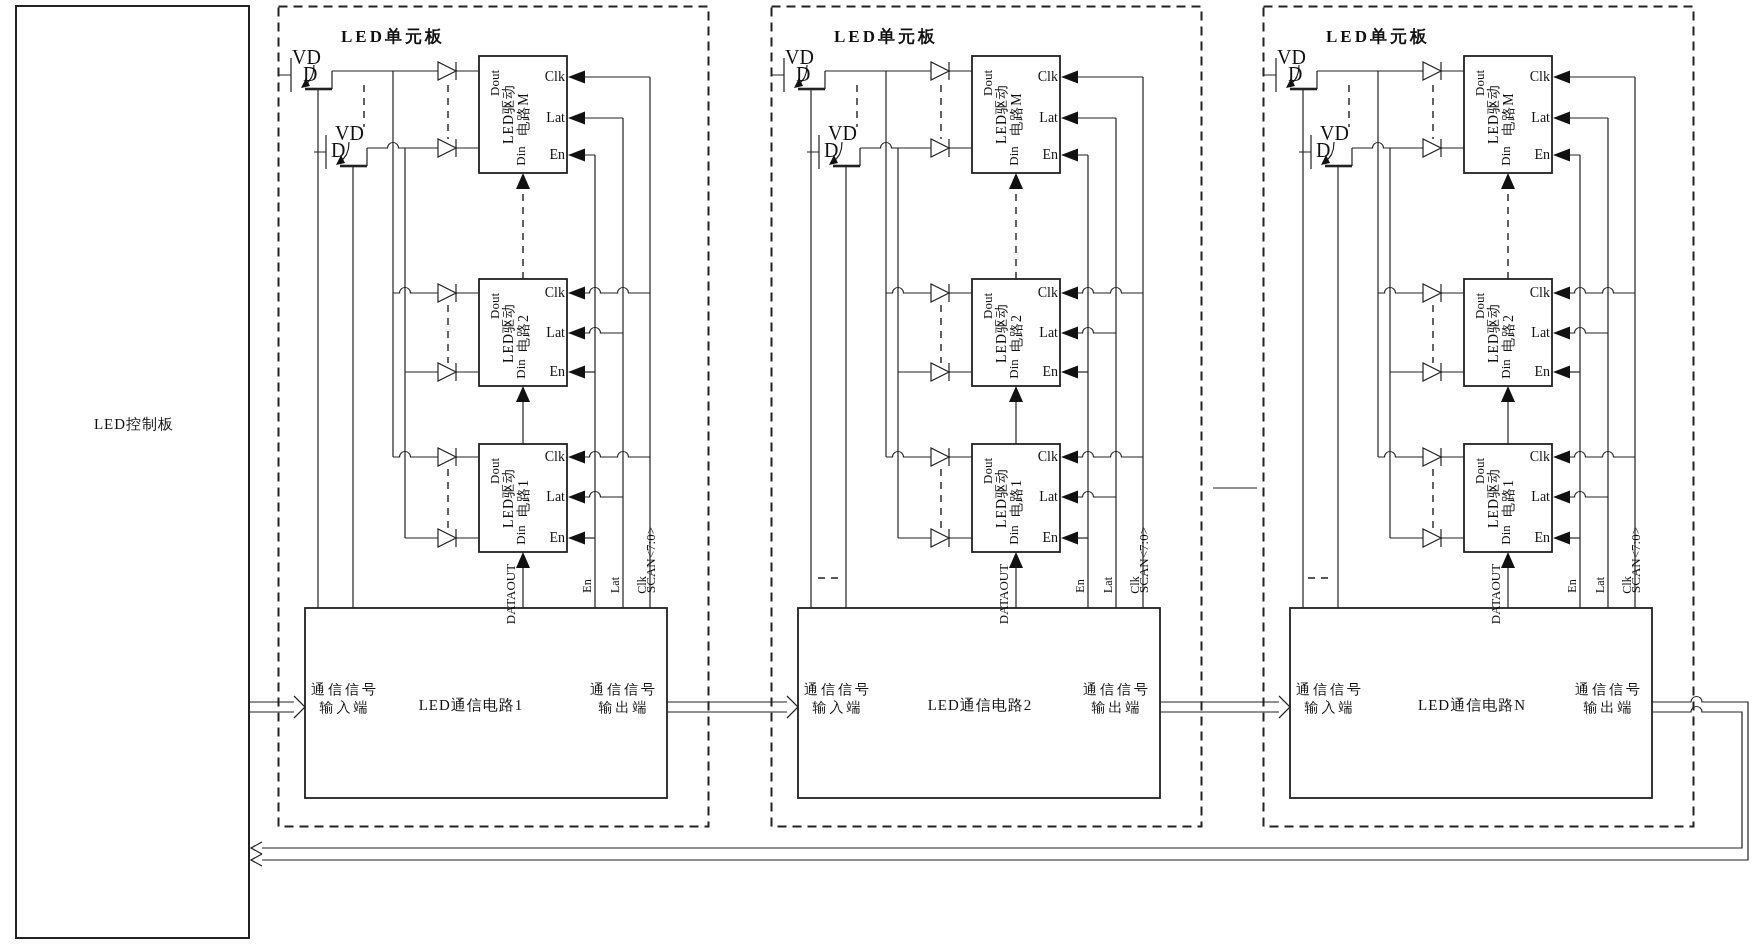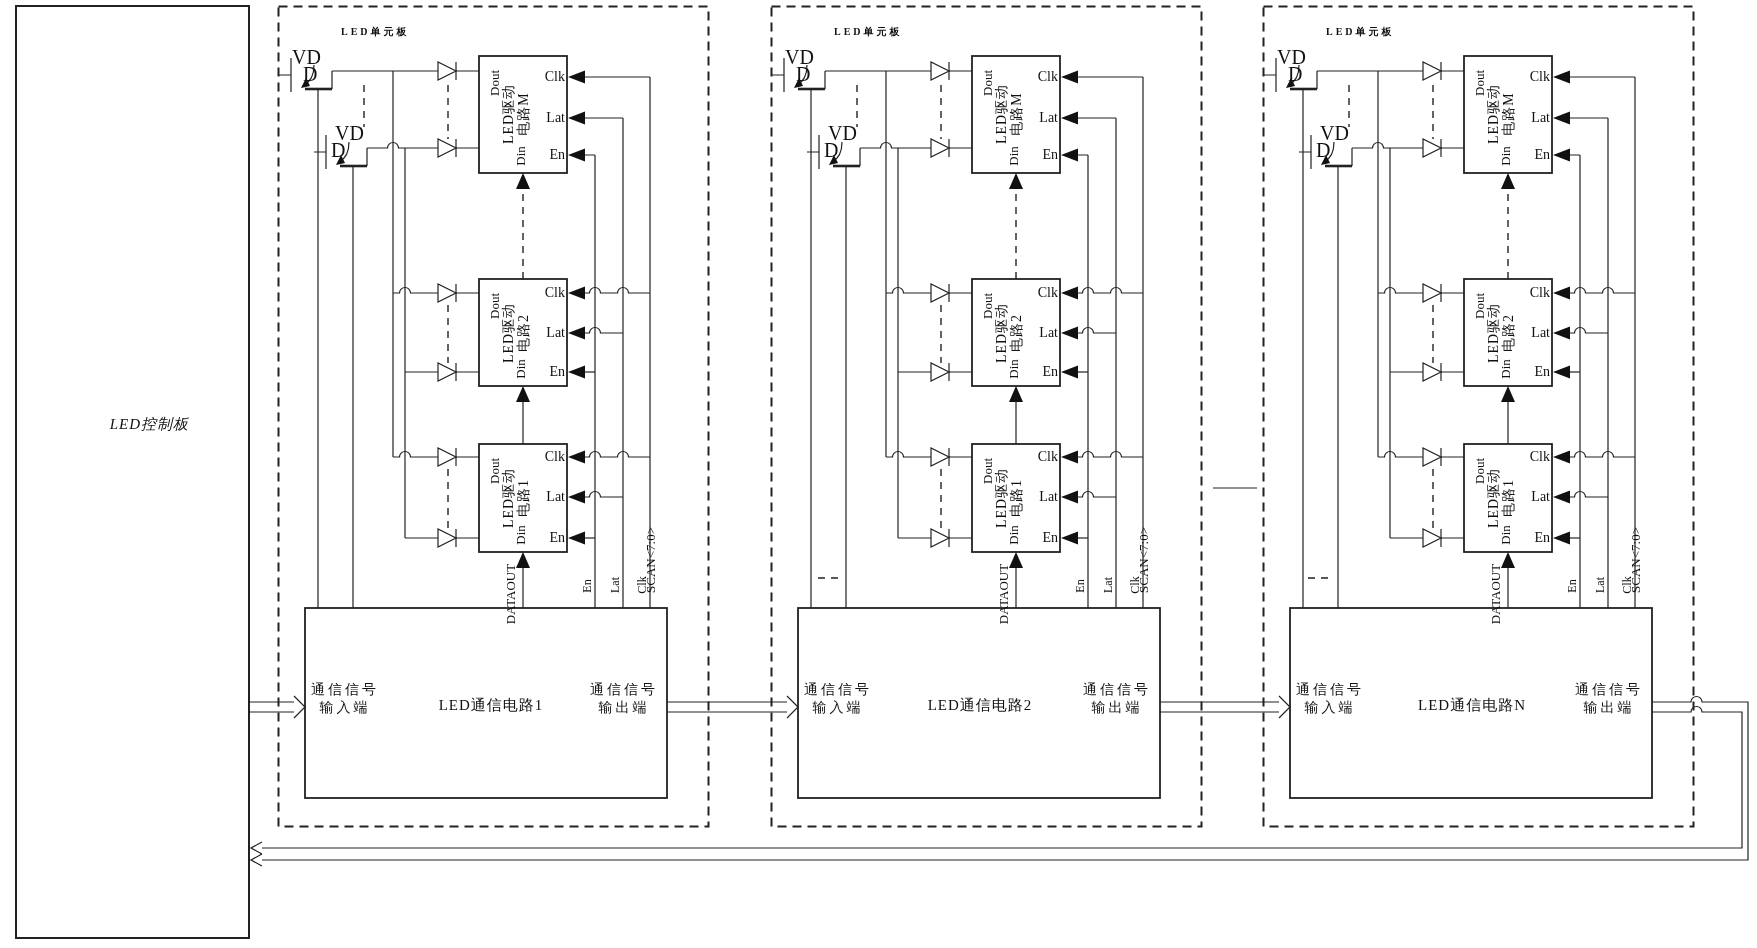--- a/index.html
+++ b/index.html
@@ -2,27 +2,27 @@
 <html><head>
 <meta charset="utf-8">
 <style>
   html,body{margin:0;padding:0;background:#fff;}
   body{position:relative;width:1757px;height:948px;overflow:hidden;
        font-family:"Liberation Serif","DejaVu Serif",serif;color:#111;}
   .abs{position:absolute;}
   
   .control-board{position:absolute;left:15px;top:5px;width:231px;height:930px;
                  border:2px solid #222;background:#fff;}
-  .cb-label{position:absolute;left:62px;top:408px;width:110px;text-align:right;
-            font-size:15px;letter-spacing:1px;font-style:italic;}
+  .cb-label{position:absolute;left:62px;top:408px;width:110px;text-align:center;
+            font-size:15px;letter-spacing:1px;}
   
   .board{position:absolute;top:5px;width:433px;height:823px;}
   .wires-slot, .wires-slot svg{position:absolute;left:0;top:0;}
   .lbl{position:absolute;font-size:20px;white-space:nowrap;}
-  .title{font-size:10px;font-weight:bold;letter-spacing:3px;}
+  .title{font-size:17px;font-weight:bold;letter-spacing:3px;}
   .rot{position:absolute;transform:rotate(-90deg);transform-origin:0 0;
        font-size:13px;text-align:center;white-space:nowrap;line-height:15px;}
   .rot.small{font-size:12px;}
   .rot.main2{font-size:14px;line-height:15px;letter-spacing:1px;}
   .pin{position:absolute;width:38px;text-align:right;font-size:14px;}
   .clabel{position:absolute;text-align:center;font-size:14px;letter-spacing:3px;line-height:18px;}
   .clabel.main{font-size:15px;letter-spacing:1px;line-height:17px;}
   svg .w{stroke:#222;stroke-width:1.2;fill:none;}
   svg .chan{stroke:#222;stroke-width:2.6;fill:none;}
   svg .box{stroke:#222;stroke-width:1.8;fill:none;}
@@ -188,21 +188,21 @@
   <div class="rot" style="left:210px;top:483px;width:34px">Dout</div>
   <div class="rot" style="left:236px;top:544px;width:28px">Din</div>
   <div class="pin" style="left:250px;top:444px">Clk</div>
   <div class="pin" style="left:250px;top:484px">Lat</div>
   <div class="pin" style="left:250px;top:525px">En</div>
 
   <div class="clabel" style="left:28px;top:676px;width:80px">
     <div>通信信号</div>
     <div>输入端</div>
   </div>
-  <div class="clabel main" style="left:132px;top:692px;width:164px">LED通信电路1</div>
+  <div class="clabel main" style="left:112px;top:692px;width:164px">LED通信电路1</div>
   <div class="clabel" style="left:307px;top:676px;width:80px">
     <div>通信信号</div>
     <div>输出端</div>
   </div>
 </div>
 
 <div class="board" style="left:770px">
   <div class="wires-slot">
   <svg width="433" height="823" viewBox="0 0 433 823">
     <rect class="dashb" x="1.5" y="1.5" width="430" height="820"></rect>

